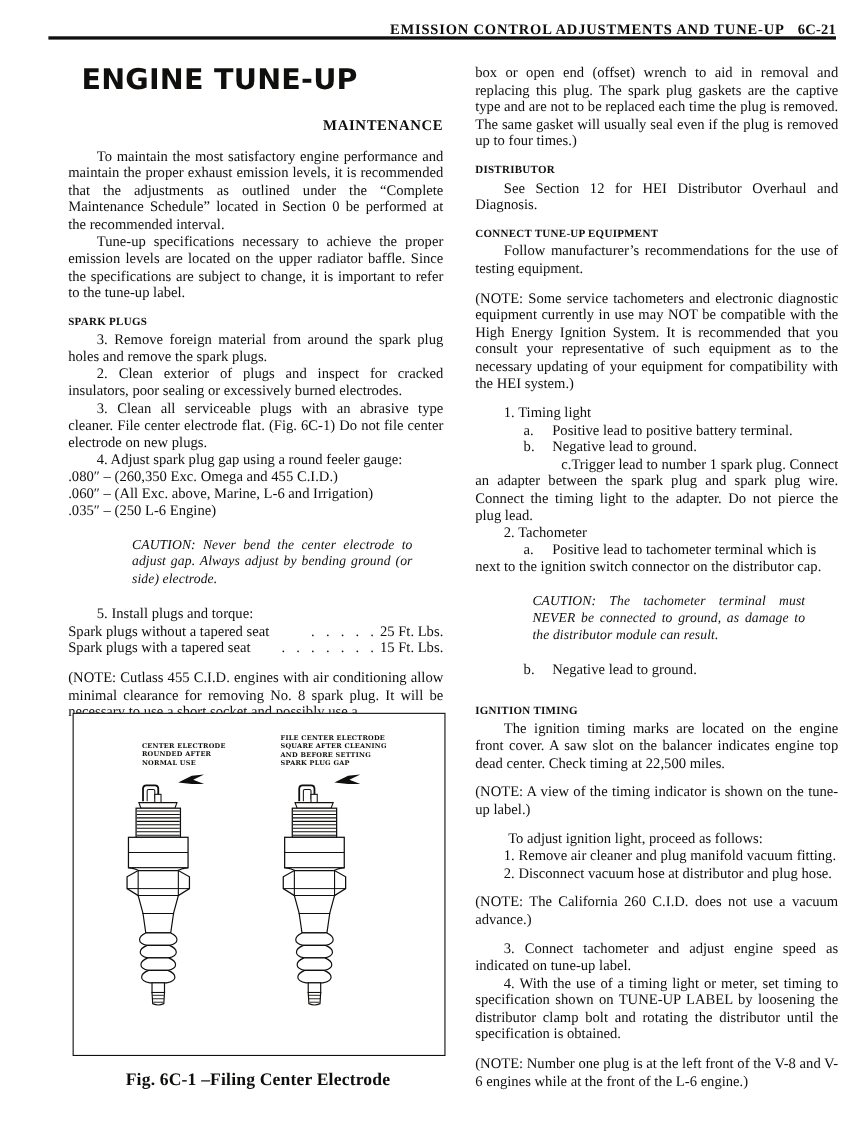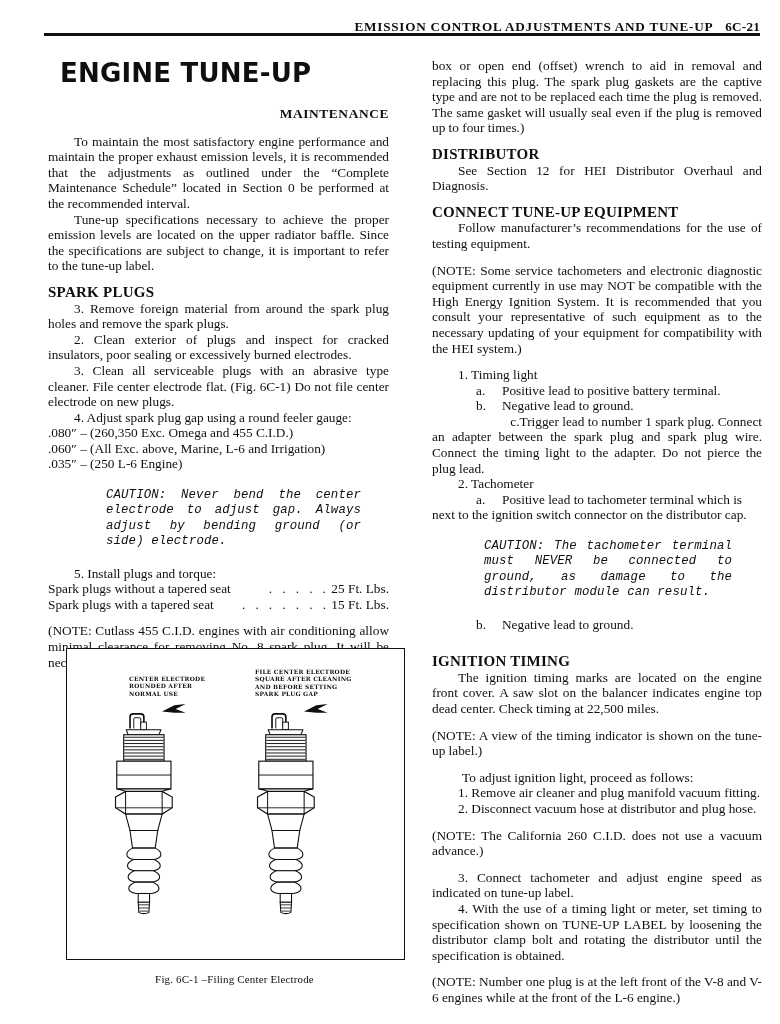--- a/index.html
+++ b/index.html
@@ -52,21 +52,21 @@
 
   
   .col {
     position: absolute;
     top: 58px;
     width: 341px;
     font-size: 13.3px;
     line-height: 15.6px;
     text-align: justify;
   }
-  .col-left  { left: 48px; }
+  .col-left  { left: 62px; }
   .col-right { left: 432px; width: 330px; }
 
   p { margin: 0; }
 
   .ti { text-indent: 26px; }
   .noind { text-indent: 0; }
   .gapline { height: 11px; }
 
   
   .doctitle {
@@ -82,29 +82,29 @@
   .centerhead {
     text-align: right;
     font-weight: bold;
     font-size: 13.4px;
     letter-spacing: 0.6px;
     margin: 18px 0 12px 0;
   }
 
   .sechead {
     font-weight: bold;
-    font-size: 15px;
+    font-size: 10px;
     letter-spacing: 0.25px;
     text-align: left;
     margin: 11px 0 0 0;
   }
 
   
   .caution {
-    font-family: Liberation Mono, monospace;
+    font-family: Liberation Serif, serif;
     font-style: italic;
     font-size: 12.4px;
     line-height: 15.4px;
     margin: 16px 0 16px 58px;
     width: 255px;
     text-align: justify;
     letter-spacing: 0.1px;
   }
   .col-right .caution {
     margin-left: 52px;
@@ -134,22 +134,22 @@
     border: 1.6px solid #100f0d;
     background: #fff;
     box-sizing: border-box;
   }
   .figcap {
     position: absolute;
     left: 62px;
     top: 973px;
     width: 345px;
     text-align: center;
-    font-weight: normal;
-    font-size: 11px;
+    font-weight: bold;
+    font-size: 16px;
     letter-spacing: 0.15px;
   }
   .plugsvg { position: absolute; left: 0; top: 0; }
   .fl {
     position: absolute;
     font-family: "DejaVu Serif", "Liberation Serif", serif;
     font-weight: bold;
     font-size: 5.9px;
     line-height: 7.4px;
     letter-spacing: 0.25px;

